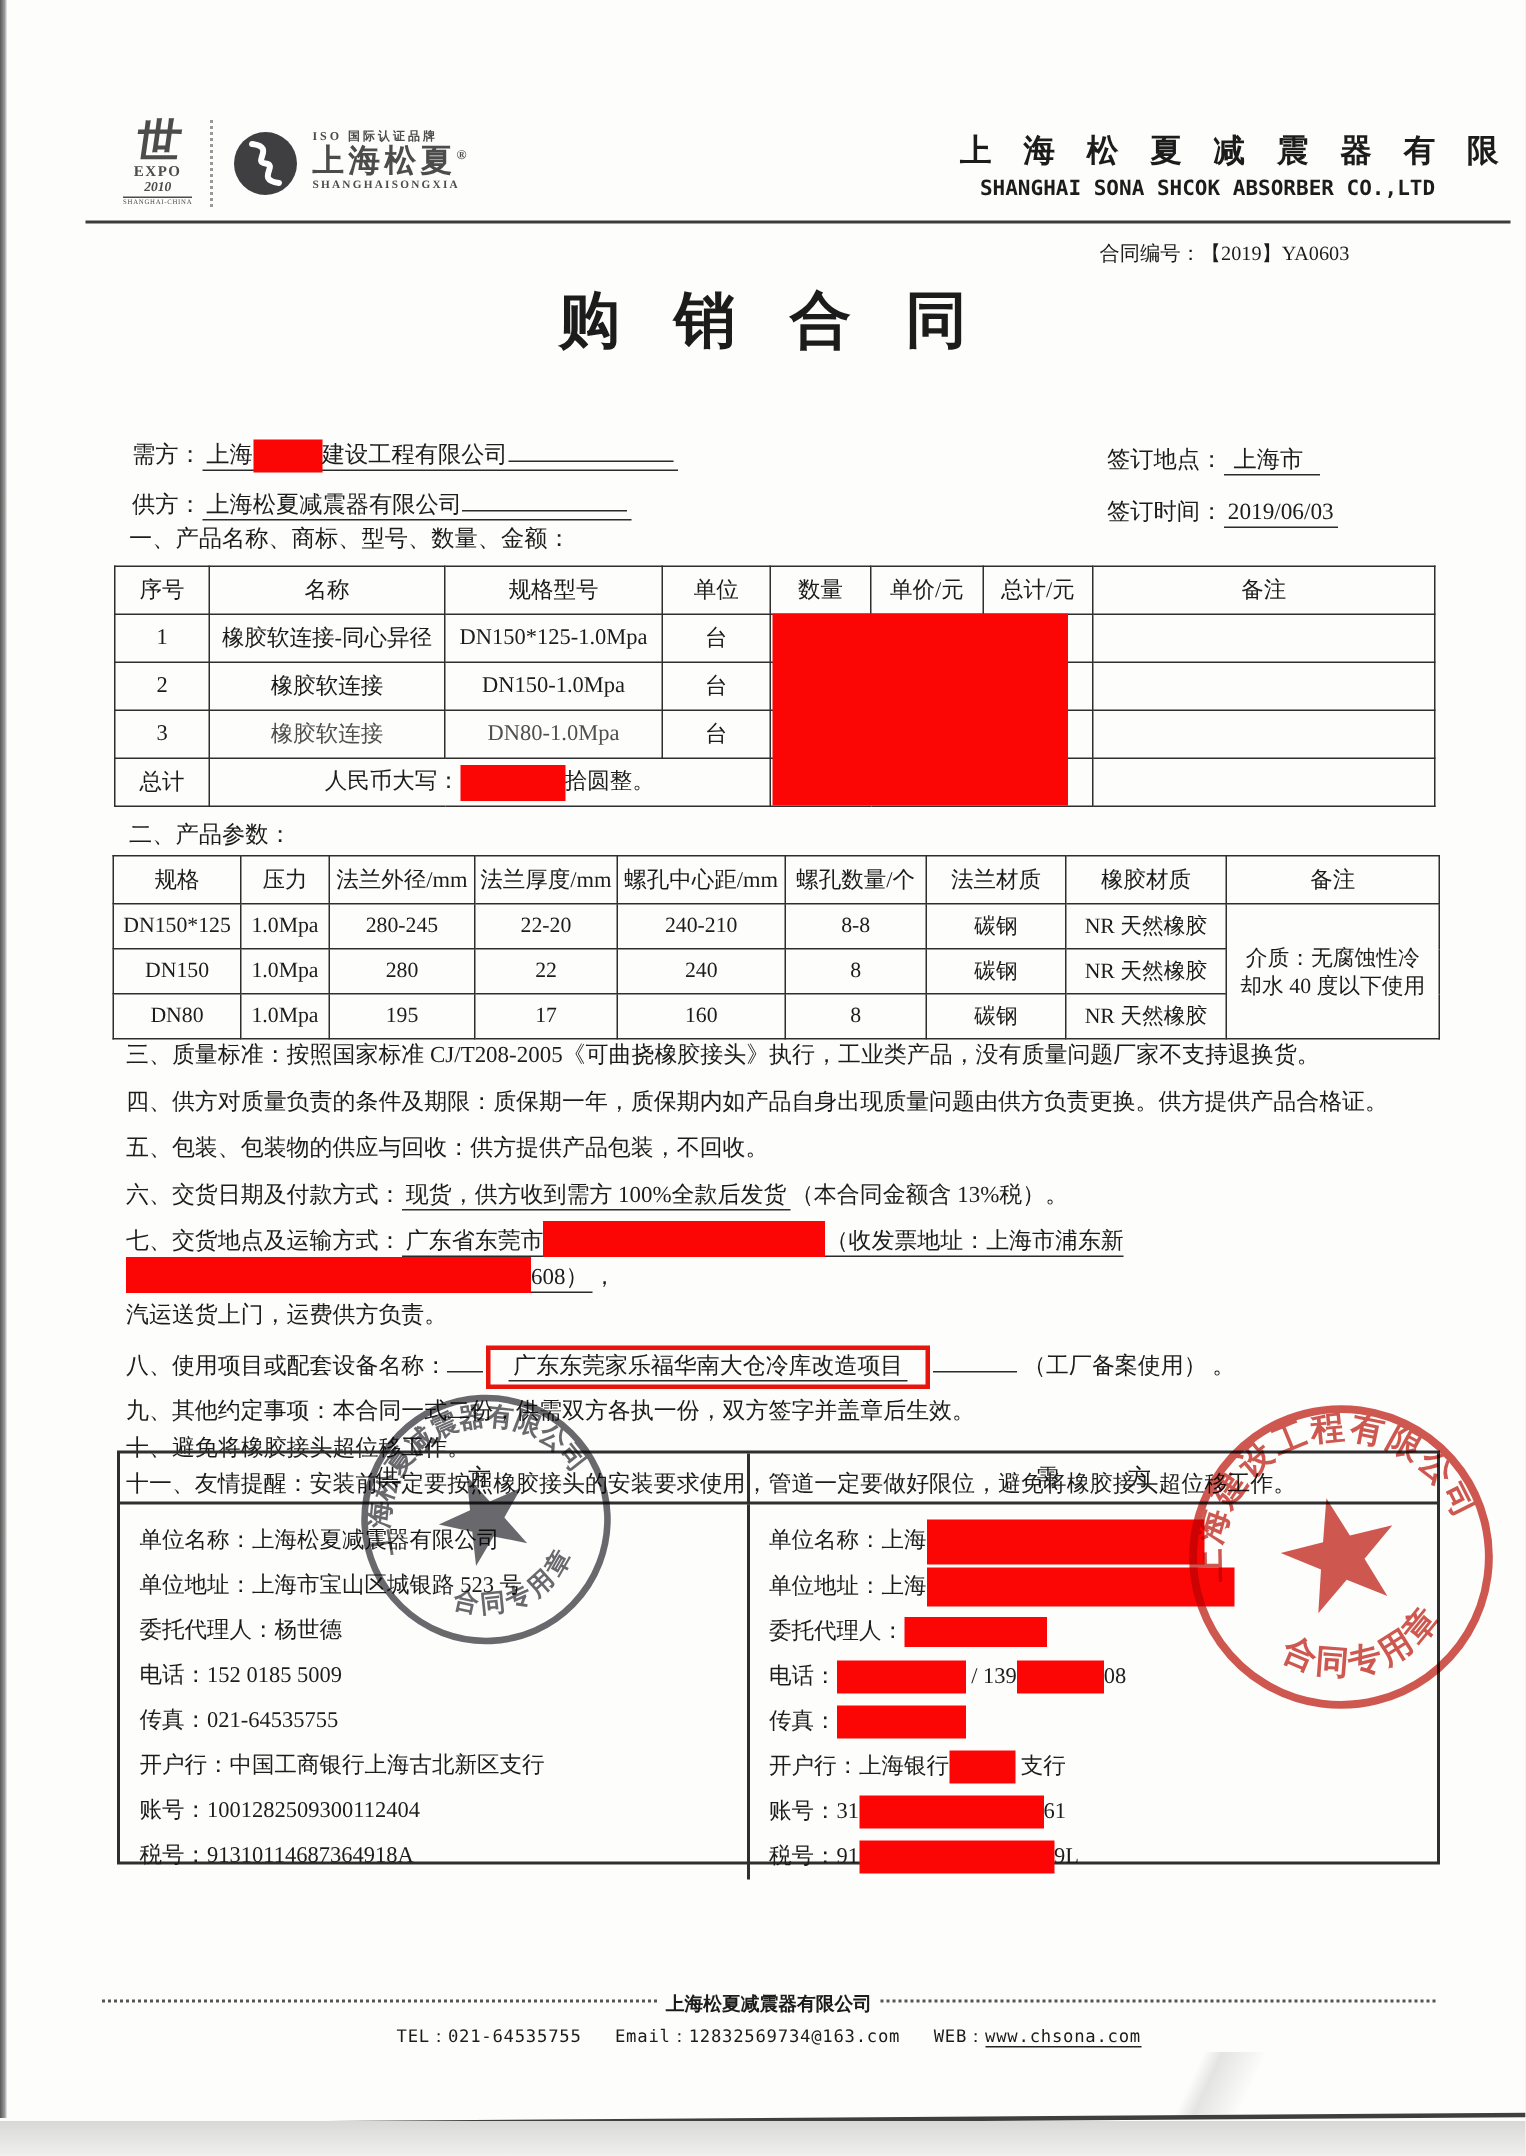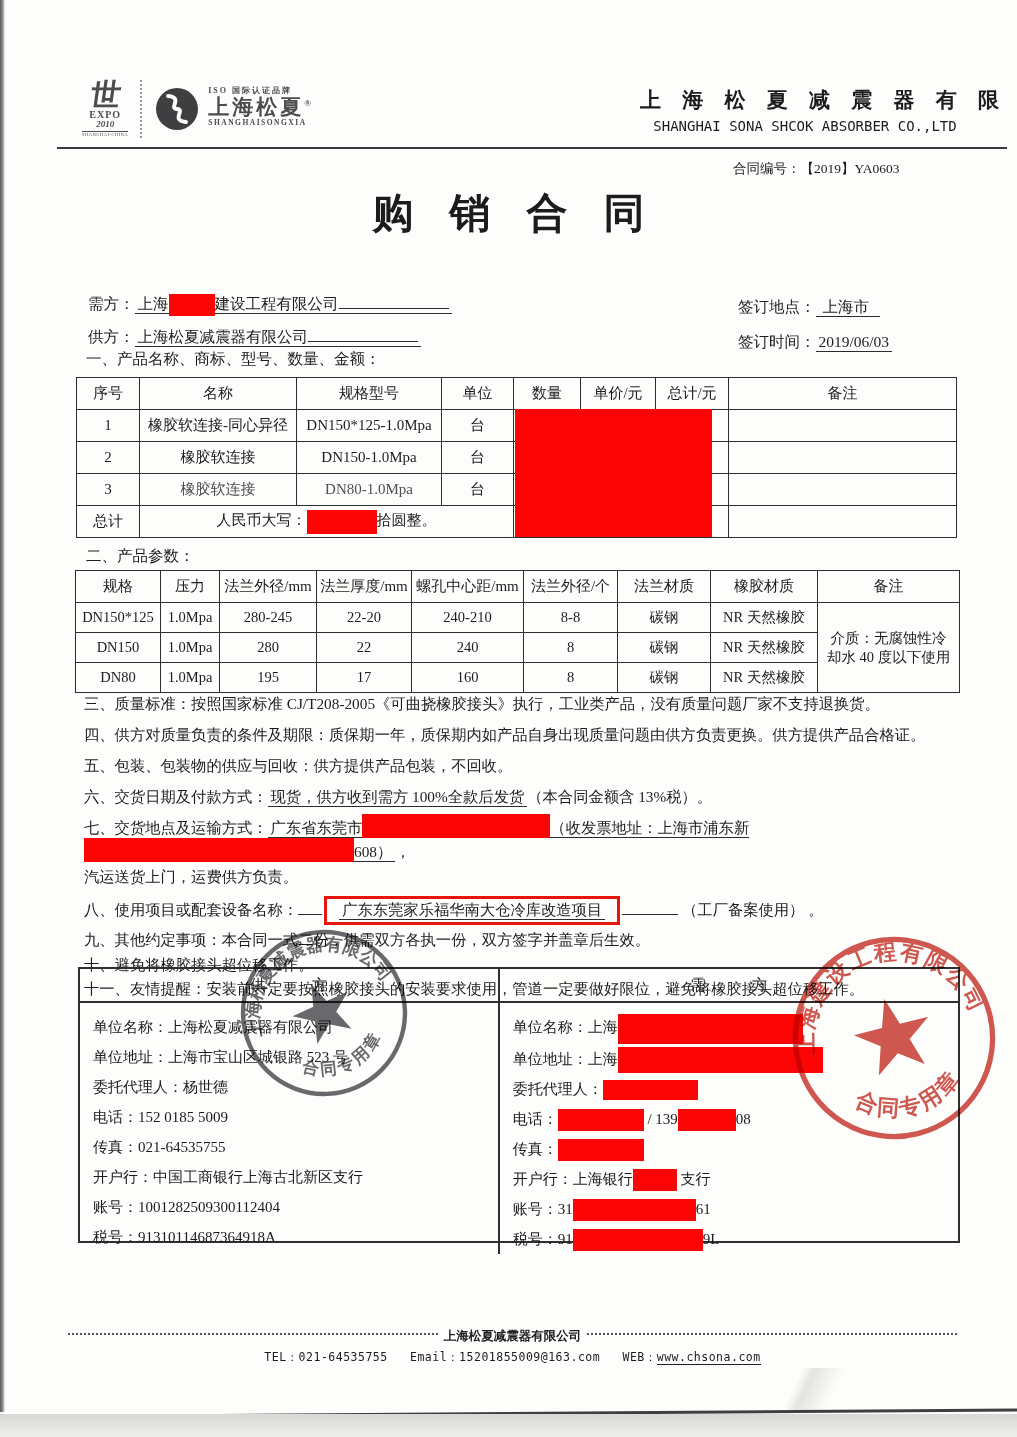--- a/index.html
+++ b/index.html
@@ -14,21 +14,21 @@
   .expo .l3{font-size:4.5px;letter-spacing:.5px;border-top:1px solid #4c4c4c;margin-top:2px;padding-top:1px;}
   .logo-div{width:0;height:58px;border-left:2px dotted #999;}
   .songxia{display:flex;align-items:flex-start;gap:8px;}
   .sx-text{display:flex;flex-direction:column;line-height:1.15;}
   .sx-iso{font-size:8px;letter-spacing:2px;font-weight:bold;}
   .sx-cn{font-size:21px;font-weight:bold;letter-spacing:3px;}
   .sx-cn sup{font-size:9px;}
   .sx-en{font-size:7.5px;font-weight:bold;letter-spacing:1.5px;}
   .company-block{position:absolute;left:640px;top:86px;width:330px;text-align:center;}
   .company-cn{font-size:21px;font-weight:bold;letter-spacing:8px;white-space:nowrap;}
-  .company-en{font-size:14px;font-family:"DejaVu Sans Mono","Liberation Mono",monospace;font-weight:normal;margin-top:4px;white-space:nowrap;}
+  .company-en{font-size:14px;font-family:"DejaVu Sans Mono","Liberation Mono",monospace;font-weight:bold;margin-top:4px;white-space:nowrap;}
   .rule{position:absolute;left:57px;right:10px;top:147px;height:2px;background:#3c3c3c;}
   .contract-no{position:absolute;left:733px;top:160px;font-size:13.5px;}
   .doc-title{position:absolute;left:0;top:186px;width:100%;text-align:center;
              font-size:41px;font-weight:bold;letter-spacing:36px;text-indent:36px;}
   
   .party-left{position:absolute;left:88px;top:287px;font-size:15.5px;line-height:33px;}
   .party-right{position:absolute;left:738px;top:289px;font-size:15.5px;line-height:35px;}
   .u{border-bottom:1.5px solid #2b2b2b;padding:0 3px 1px;}
   .ufill{display:inline-block;border-bottom:1.5px solid #2b2b2b;}
   .h-sec{position:absolute;font-size:15.5px;}
@@ -210,21 +210,21 @@
         <col style="width:107px">
         <col style="width:142px">
       </colgroup>
     <tbody>
         <tr>
       <td class="hdr">规格</td>
       <td class="hdr">压力</td>
       <td class="hdr">法兰外径/mm</td>
       <td class="hdr">法兰厚度/mm</td>
       <td class="hdr">螺孔中心距/mm</td>
-      <td class="hdr">法兰外径/个</td>
+      <td class="hdr">螺孔数量/个</td>
       <td class="hdr">法兰材质</td>
       <td class="hdr">橡胶材质</td>
       <td class="hdr">备注</td>
     </tr>
     <tr>
       <td>DN150*125</td>
           <td>1.0Mpa</td>
           <td>280-245</td>
           <td>22-20</td>
           <td>240-210</td>
@@ -312,21 +312,21 @@
   </svg>
 
   <div class="footer">
     <div class="f1">
       <span class="dots"></span>
       <span>上海松夏减震器有限公司</span>
       <span class="dots"></span>
     </div>
     <div class="f2">
       <span>TEL：</span><span>021-64535755</span>&nbsp;&nbsp;
-      <span>Email：</span><span>15201855009@163.com</span>&nbsp;&nbsp;
+      <span>Email：</span><span>12832569734@163.com</span>&nbsp;&nbsp;
       <span>WEB：</span><span class="web">www.chsona.com</span>
     </div>
   </div>
 
   <div class="fold"></div>
   <div class="edge-left"></div>
   <div class="edge-bottom"></div>
   <div class="below-edge"></div>
 </div>
 

